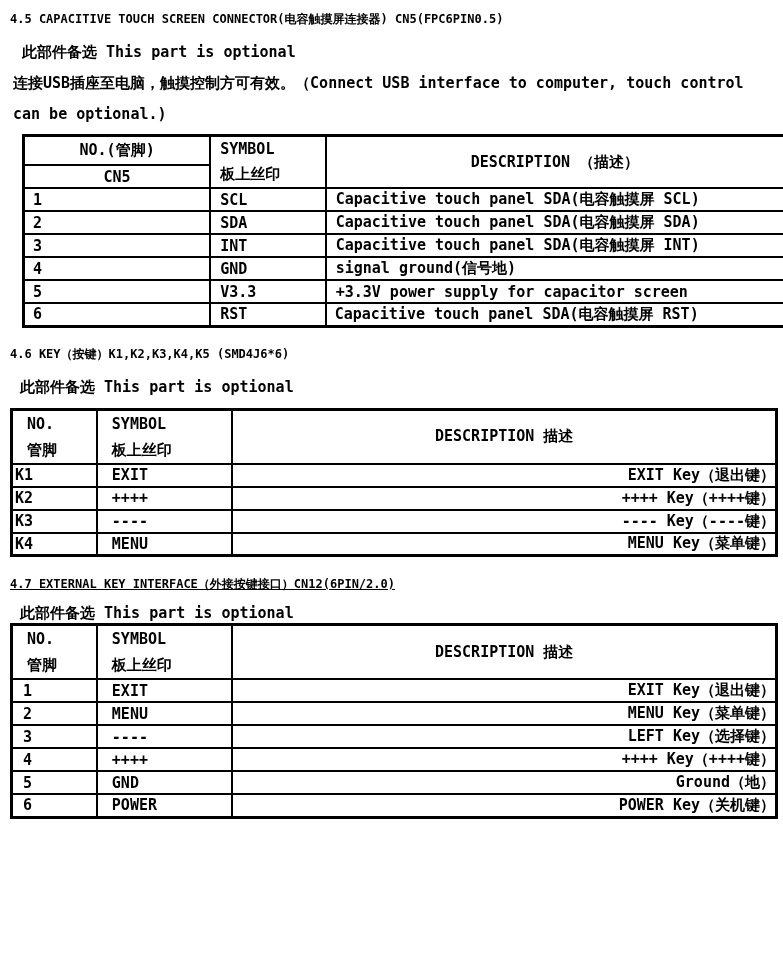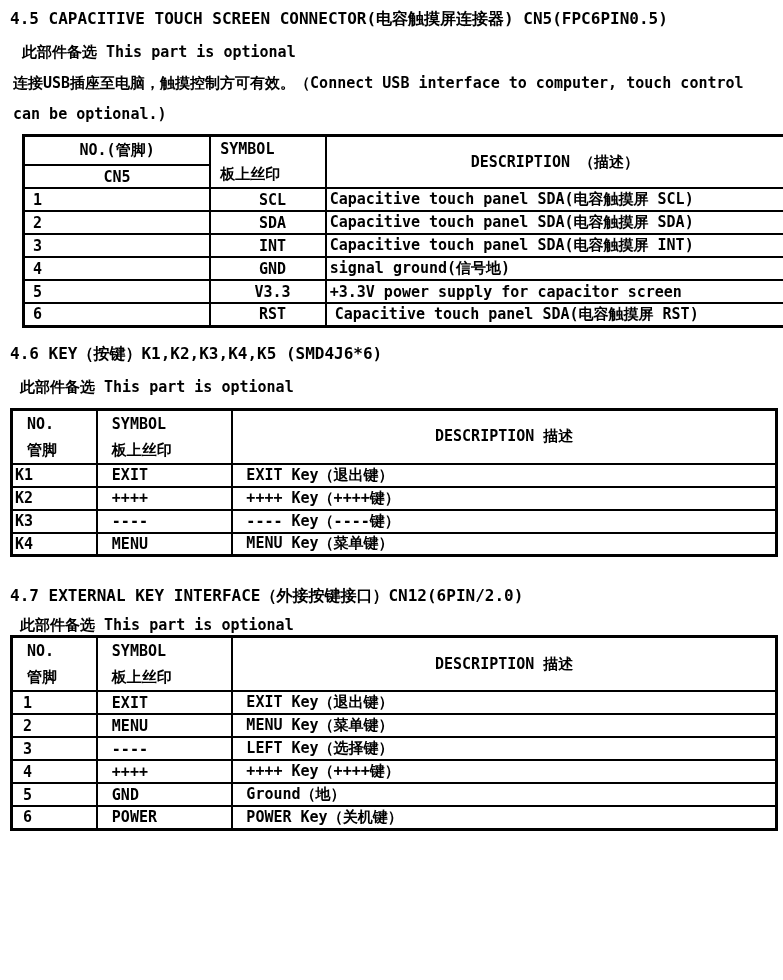--- a/index.html
+++ b/index.html
@@ -6,24 +6,24 @@
   html,body { background:#ffffff; }
   .page {
     position:relative;
     width:783px; height:980px;
     background:#ffffff;
     color:#000000;
     font-family:"DejaVu Sans Mono","Liberation Mono",monospace;
     font-weight:bold;
     overflow:hidden;
   }
-  .heading { font-size:16px; line-height:20px; margin-left:10px; white-space:nowrap; }
+  .heading { font-size:12px; line-height:20px; margin-left:10px; white-space:nowrap; }
   .h45 { padding-top:9px; }
   .h46 { margin-top:16px; }
-  .h47 { margin-top:29px; }
+  .h47 { margin-top:17px;text-decoration:underline; }
   .opt { font-size:15px; line-height:20px; white-space:nowrap; }
   .opt1 { margin-top:13px; margin-left:22px; }
   .opt2 { margin-top:13px; margin-left:20px; }
   .opt3 { margin-top:9px;  margin-left:20px; }
   .note { font-size:15px; line-height:20px; margin-left:13px; white-space:nowrap; }
   .note1 { margin-top:11px; }
   .note2 { margin-top:11px; }
 
   table.dtable {
     border-collapse:collapse;
@@ -40,37 +40,37 @@
   }
   .c { text-align:center; }
 
   
   .t1 { margin-top:10px; margin-left:22px; width:764px; }
   .t1 .hrow1 td { height:26px; }
   .t1 .hrow2 td { height:18px; }
   .t1 td.sym2 { padding-left:9px; line-height:25px; }
   .t1 .drow td { height:23px; }
   .t1 td.no { padding-left:8px; }
-  .t1 td.sy { padding-left:9px;text-align:center; }
-  .t1 td.de { padding-left:3px; }
+  .t1 td.sy { padding-left:9px; }
+  .t1 td.de { padding-left:9px; }
   .t1 td.de.flush { padding-left:8px; }
 
   
   .t2, .t3 { margin-left:10px; width:768px; }
   .t2 { margin-top:11px; }
   .t3 { margin-top:0px; }
   .t2 .hrow td { height:53px; }
   .t3 .hrow td { height:54px; }
   .h-no   { padding-left:14px; line-height:26px; }
   .h-sym  { padding-left:14px; line-height:26px; }
   .t2 .drow td, .t3 .drow td { height:23px; }
   .t2 td.no { padding-left:2px; }
   .t3 td.no { padding-left:10px; }
   .t2 td.sy, .t3 td.sy { padding-left:14px; }
-  .t2 td.de, .t3 td.de { padding-left:13px; }
+  .t2 td.de, .t3 td.de { padding-left:13px;text-align:right; }
 </style>
 </head>
 <body>
 
 <div class="page">
 
   <div class="heading h45">4.5 CAPACITIVE TOUCH SCREEN CONNECTOR(电容触摸屏连接器) CN5(FPC6PIN0.5)</div>
   <div class="opt opt1">此部件备选 This part is optional</div>
   <div class="note note1">连接USB插座至电脑，触摸控制方可有效。（Connect USB interface to computer, touch control</div>
   <div class="note note2">can be optional.)</div>

